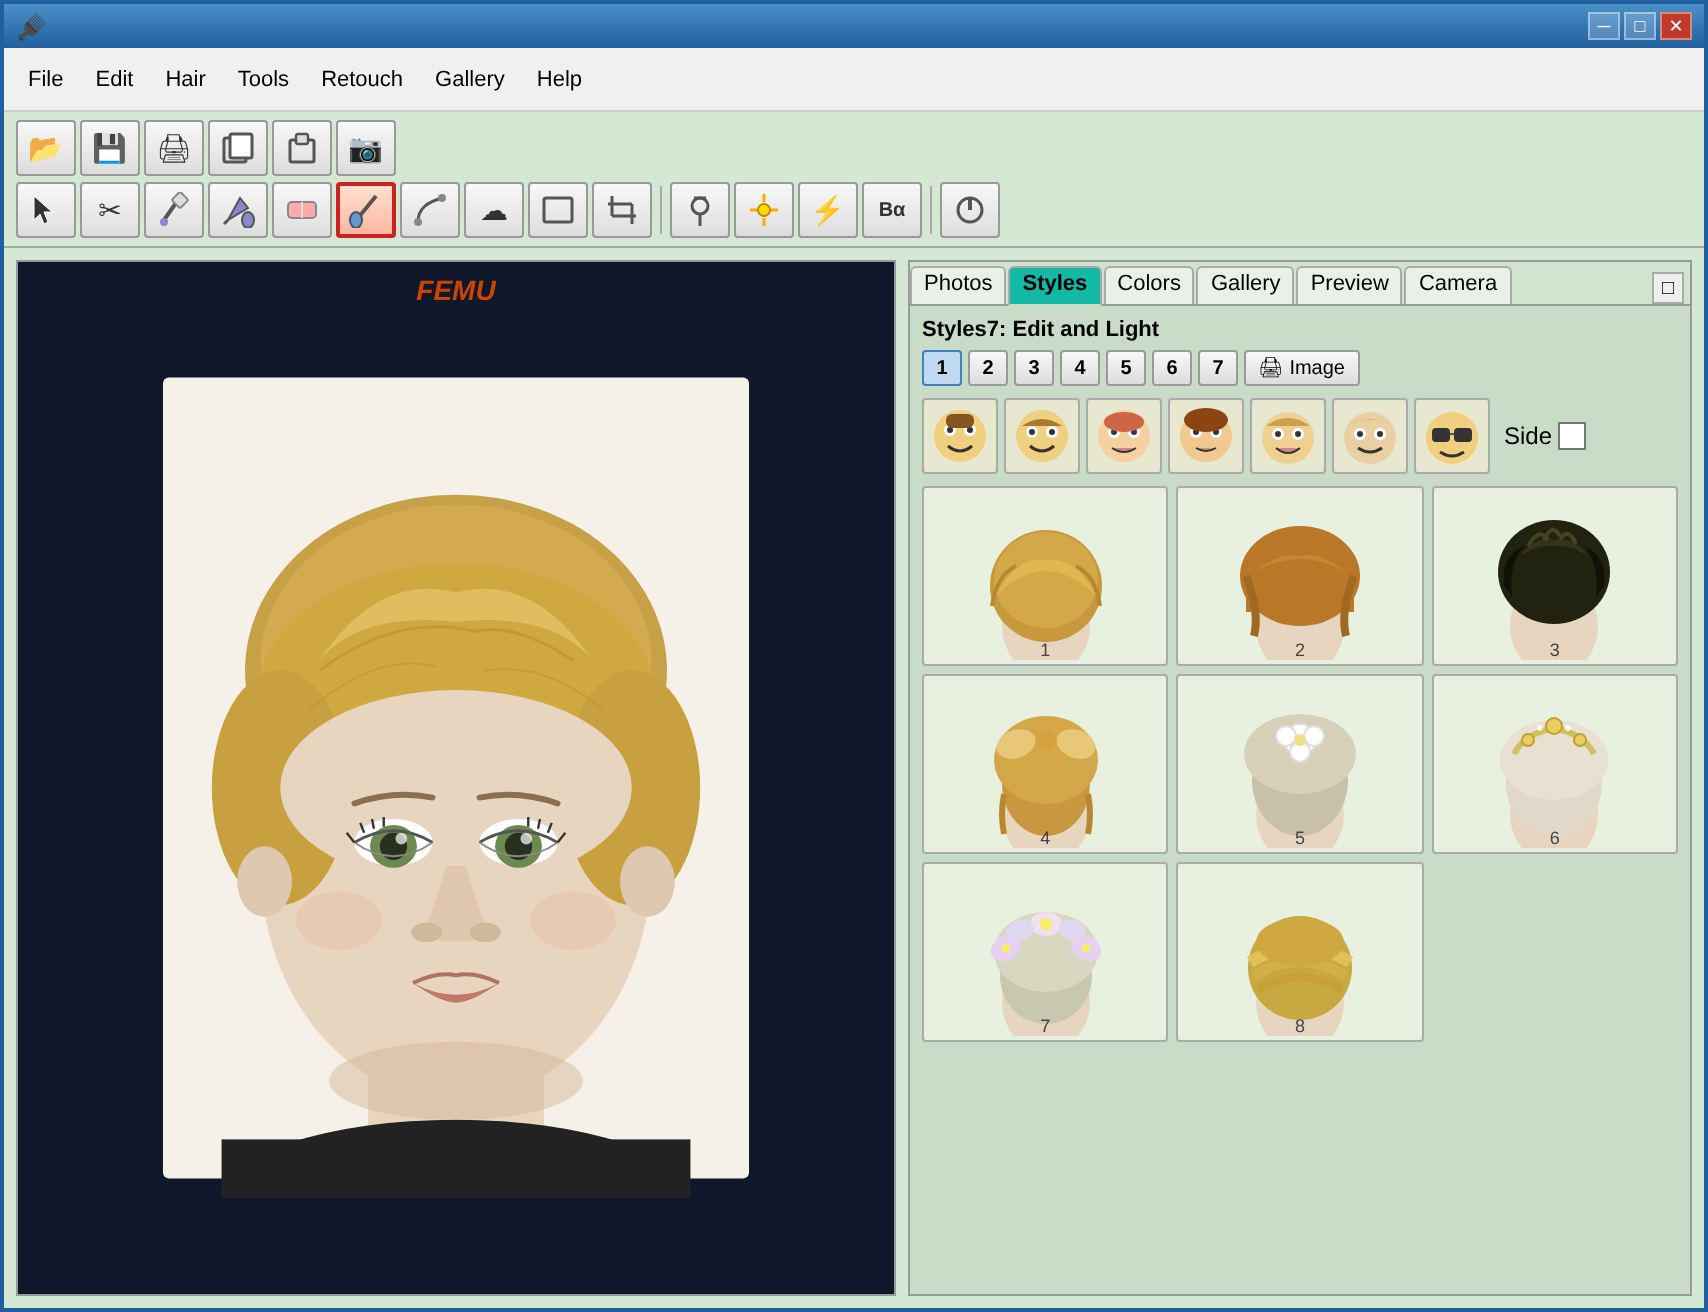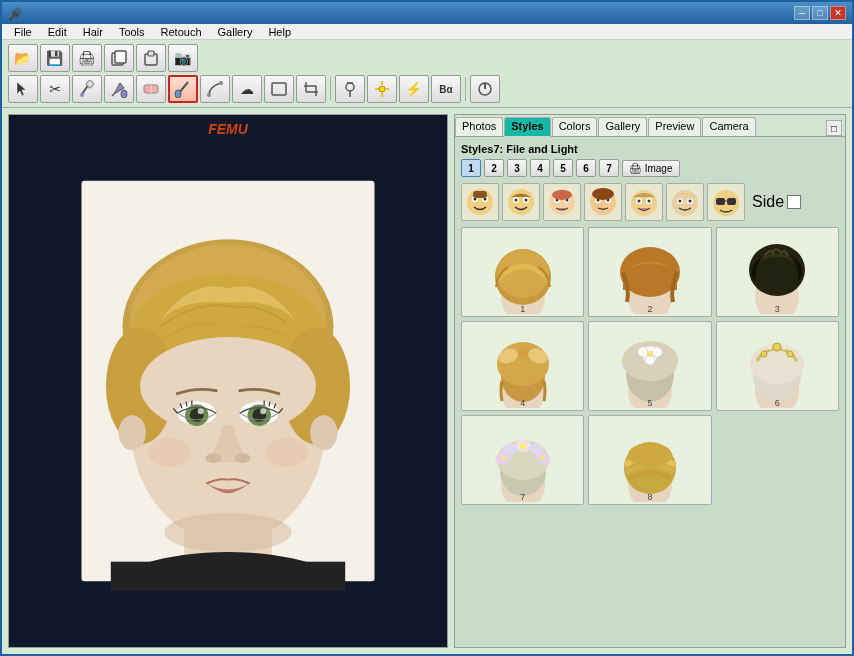--- a/index.html
+++ b/index.html
@@ -30,21 +30,21 @@
     .title-bar-btn.close { background: #c0392b; }
     .title-bar-btn.maximize { background: rgba(255,255,255,0.2); }
     .title-bar-btn.minimize { background: rgba(255,255,255,0.2); }
 
     
     .menu-bar {
       background: #f0f0f0;
       border-bottom: 1px solid #ccc;
       display: flex;
       align-items: center;
-      height: 16px;
+      height: 32px;
       padding: 0 4px;
     }
     .menu-item {
       padding: 2px 8px;
       cursor: pointer;
       font-size: 11px;
     }
 
     
     .app-window {
@@ -201,21 +201,21 @@
     .face-icon-btn {
       width: 38px; height: 38px;
       border: 1px solid #aaa;
       background: #e8e8d0;
       border-radius: 2px;
       display: flex; align-items: center; justify-content: center;
       cursor: pointer;
       font-size: 20px;
     }
     .side-label {
-      font-size: 16px; margin-left: 4px;
+      font-size: 12px; margin-left: 4px;
     }
     .side-check {
       width: 14px; height: 14px; border: 1px solid #777;
       background: white; display: inline-flex; align-items: center; justify-content: center;
     }
 
     
     .hair-grid {
       display: grid;
       grid-template-columns: repeat(3, 1fr);
@@ -453,21 +453,21 @@
         <div class="tab active">Styles</div>
         <div class="tab">Colors</div>
         <div class="tab">Gallery</div>
         <div class="tab">Preview</div>
         <div class="tab">Camera</div>
         <div style="flex:1"></div>
         <div style="width:16px;height:16px;border:1px solid #aaa;background:#eee;display:flex;align-items:center;justify-content:center;cursor:pointer;font-size:10px;margin:3px 3px 0 0;">□</div>
       </div>
 
       <div class="styles-panel">
-        <div class="styles-title">Styles7: File and Light</div>
+        <div class="styles-title">Styles7: Edit and Light</div>
 
         <div class="styles-nav">
           <div class="nav-btn active">1</div>
           <div class="nav-btn">2</div>
           <div class="nav-btn">3</div>
           <div class="nav-btn">4</div>
           <div class="nav-btn">5</div>
           <div class="nav-btn">6</div>
           <div class="nav-btn">7</div>
           <div class="print-btn">

